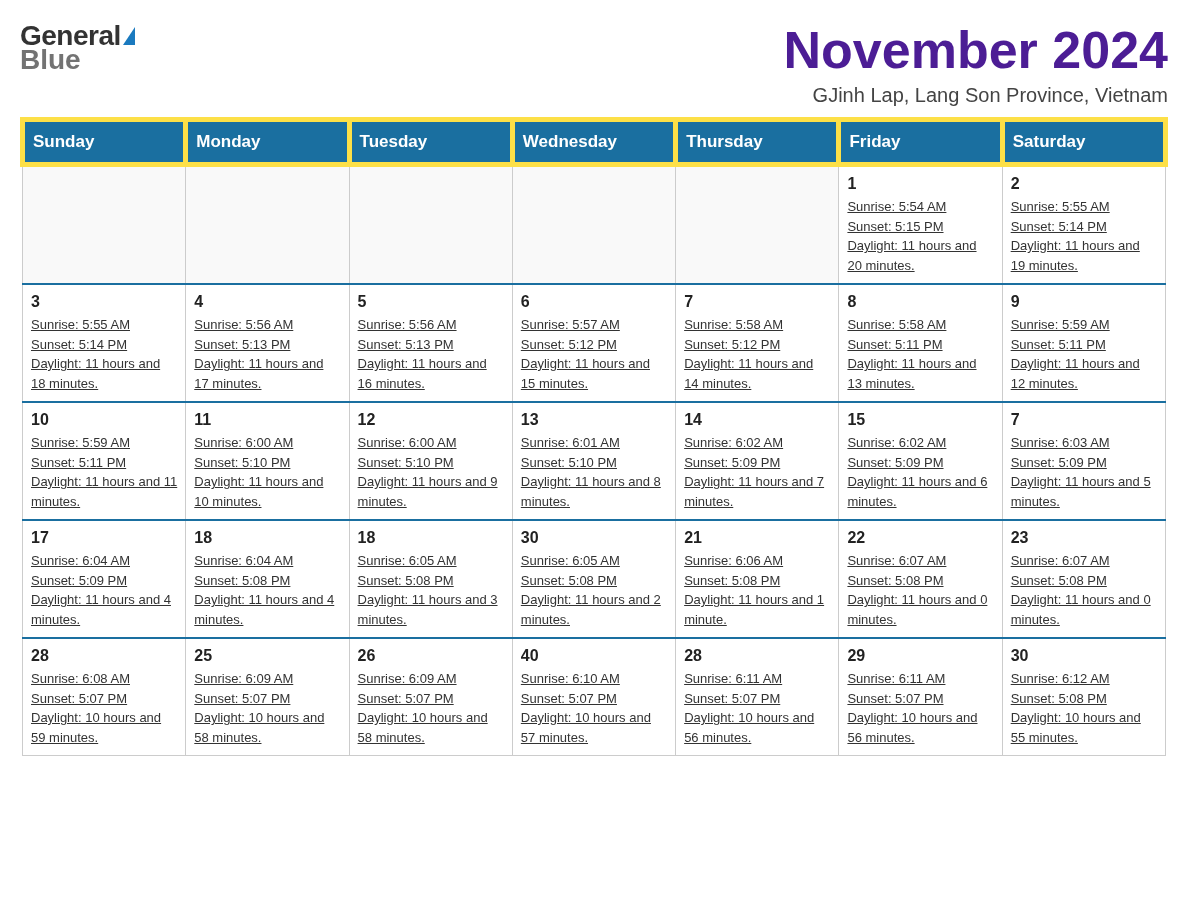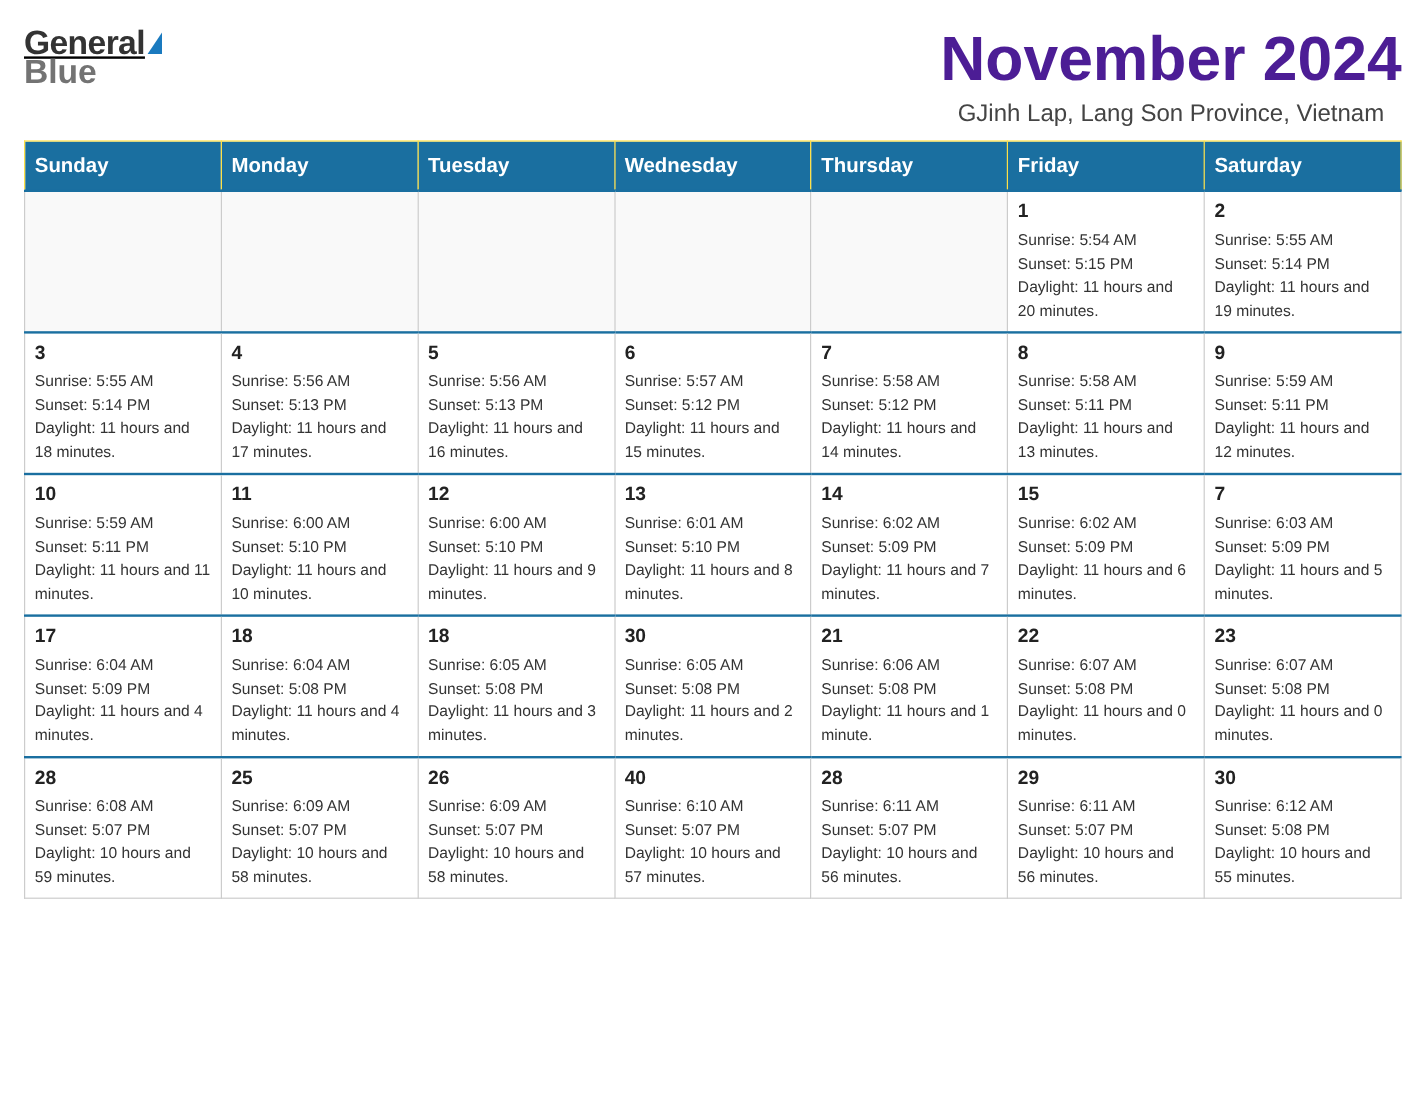--- a/index.html
+++ b/index.html
@@ -47,37 +47,36 @@
     }
     .month-title {
       font-size: 52px;
       font-weight: bold;
       color: #4c1d95;
     }
     .location {
       font-size: 20px;
       color: #444;
       margin-top: 4px;
-      text-align: center;
     }
     .calendar {
       width: 100%;
       border-collapse: collapse;
       margin-top: 10px;
     }
     .calendar thead tr {
       background-color: #1a6fa0;
     }
     .calendar thead th {
       color: #fff;
       font-size: 17px;
       font-weight: bold;
       padding: 10px 8px;
       text-align: left;
-      border: 1px solid #fde047;
+      border: 5px solid #fde047;
     }
     .calendar tbody td {
       vertical-align: top;
       padding: 8px;
       border: 1px solid #ccc;
       border-top: 2px solid #1a6fa0;
       font-size: 13px;
       color: #333;
       width: 14.28%;
       min-height: 100px;
@@ -86,31 +85,32 @@
       font-size: 16px;
       font-weight: bold;
       color: #222;
       display: block;
       margin-bottom: 4px;
     }
     .day-info {
       font-size: 13px;
       color: #333;
       line-height: 1.5;
+      text-decoration: underline;
     }
     .empty-cell {
       background: #f9f9f9;
     }
   </style>
 </head>
 <body>
 
 <div class="header">
   <div class="logo">
-    <div style="display:flex;align-items:center;text-decoration:underline;">
+    <div style="display:flex;align-items:center;">
       <span class="logo-general">General</span>
       <span class="logo-triangle"></span>
     </div>
     <span class="logo-blue">Blue</span>
   </div>
   <div class="title-section">
     <div class="month-title">November 2024</div>
     <div class="location">GJinh Lap, Lang Son Province, Vietnam</div>
   </div>
 </div>

